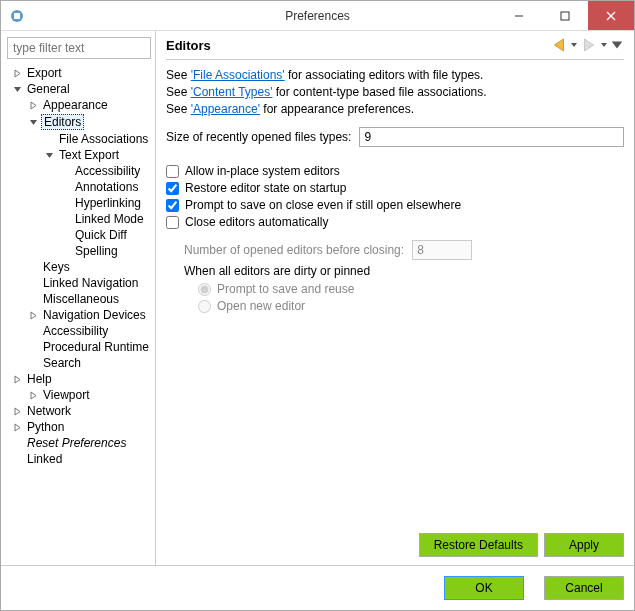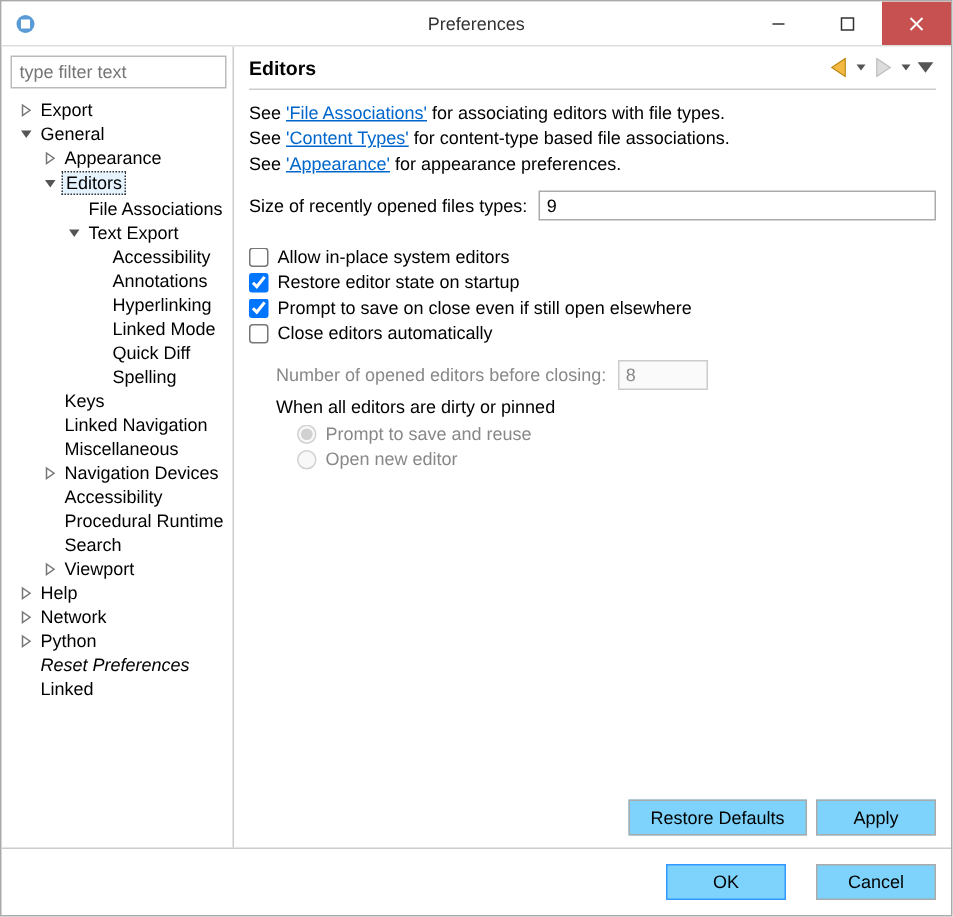--- a/index.html
+++ b/index.html
@@ -37,21 +37,21 @@
 .chk { display: flex; align-items: center; margin: 3px 0; }
 .chk input { margin-right: 6px; width: 13px; height: 13px; }
 .indent { margin-left: 18px; margin-top: 4px; }
 .indent .row2 { display: flex; align-items: center; margin: 4px 0; }
 .indent .row2 label { color: #888; margin-right: 8px; }
 .indent .row2 input[type=text] { width: 60px; border: 1px solid #ccc; padding: 2px 4px; color: #888; background: #fafafa; }
 .group-label { margin: 4px 0 4px 0; }
 .radio { display: flex; align-items: center; margin: 3px 0 3px 14px; color: #888; }
 .radio input { margin-right: 6px; }
 .main-footer { margin-top: auto; display: flex; justify-content: flex-end; gap: 6px; }
-button.btn { border: 1px solid #aaa; background: #7dd3fc; padding: 4px 14px; min-width: 80px; cursor: pointer; }
+button.btn { border: 1px solid #aaa; background: #84cc16; padding: 4px 14px; min-width: 80px; cursor: pointer; }
 .dialog-footer { padding: 10px; display: flex; justify-content: flex-end; gap: 20px; }
 button.default { border: 1px solid #3399ff; }
 </style>
 </head>
 <body>
 
 <div class="titlebar">
   <span class="icon">
     <svg viewBox="0 0 16 16">
         <circle cx="8" cy="8" r="6" fill="#5b9bd5"></circle>
@@ -176,35 +176,35 @@
           <span class="lbl">Accessibility</span>
         </div>
         <div class="tree-node" style="padding-left: 20px;">
           <span class="tw"></span>
           <span class="lbl">Procedural Runtime</span>
         </div>
         <div class="tree-node" style="padding-left: 20px;">
           <span class="tw"></span>
           <span class="lbl">Search</span>
         </div>
+        <div class="tree-node" style="padding-left: 4px;">
+          <span class="tw">
+            <svg viewBox="0 0 9 9">
+              <path d="M2 1 L7 4.5 L2 8 Z" fill="none" stroke="#777" stroke-width="1"></path>
+            </svg>
+          </span>
+          <span class="lbl">Help</span>
+        </div>
         <div class="tree-node" style="padding-left: 20px;">
           <span class="tw">
             <svg viewBox="0 0 9 9">
               <path d="M2 1 L7 4.5 L2 8 Z" fill="none" stroke="#777" stroke-width="1"></path>
             </svg>
           </span>
           <span class="lbl">Viewport</span>
-        </div>
-        <div class="tree-node" style="padding-left: 4px;">
-          <span class="tw">
-            <svg viewBox="0 0 9 9">
-              <path d="M2 1 L7 4.5 L2 8 Z" fill="none" stroke="#777" stroke-width="1"></path>
-            </svg>
-          </span>
-          <span class="lbl">Help</span>
         </div>
         <div class="tree-node" style="padding-left: 4px;">
           <span class="tw">
             <svg viewBox="0 0 9 9">
               <path d="M2 1 L7 4.5 L2 8 Z" fill="none" stroke="#777" stroke-width="1"></path>
             </svg>
           </span>
           <span class="lbl">Network</span>
         </div>
         <div class="tree-node" style="padding-left: 4px;">

